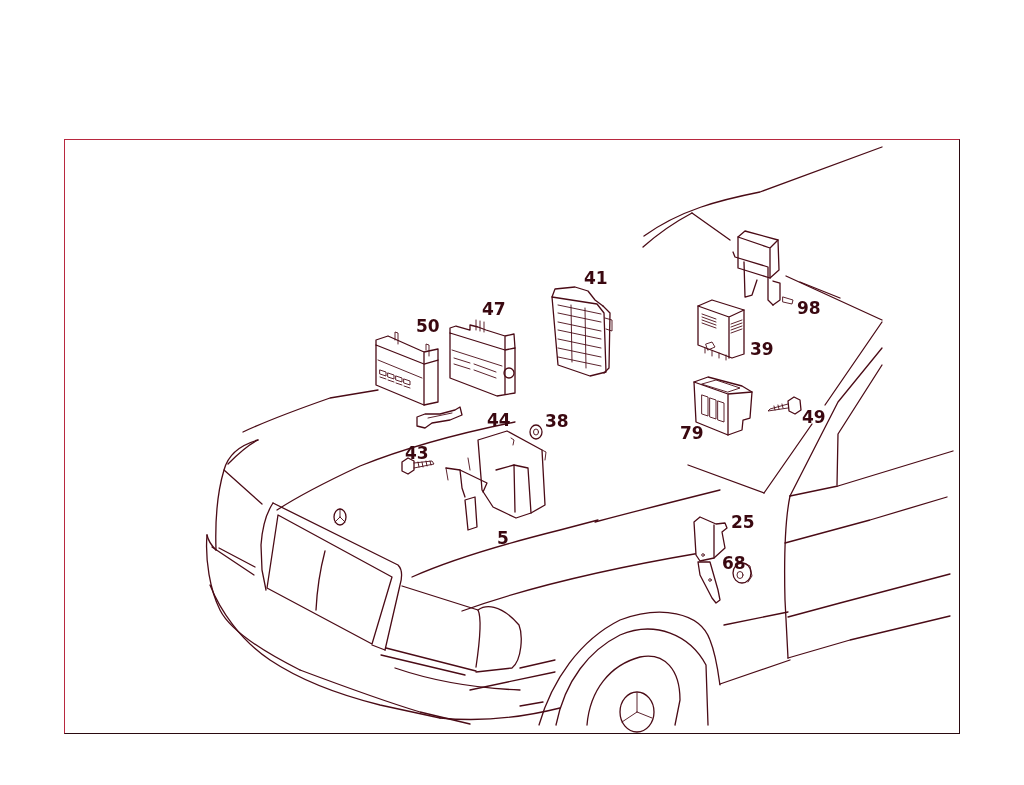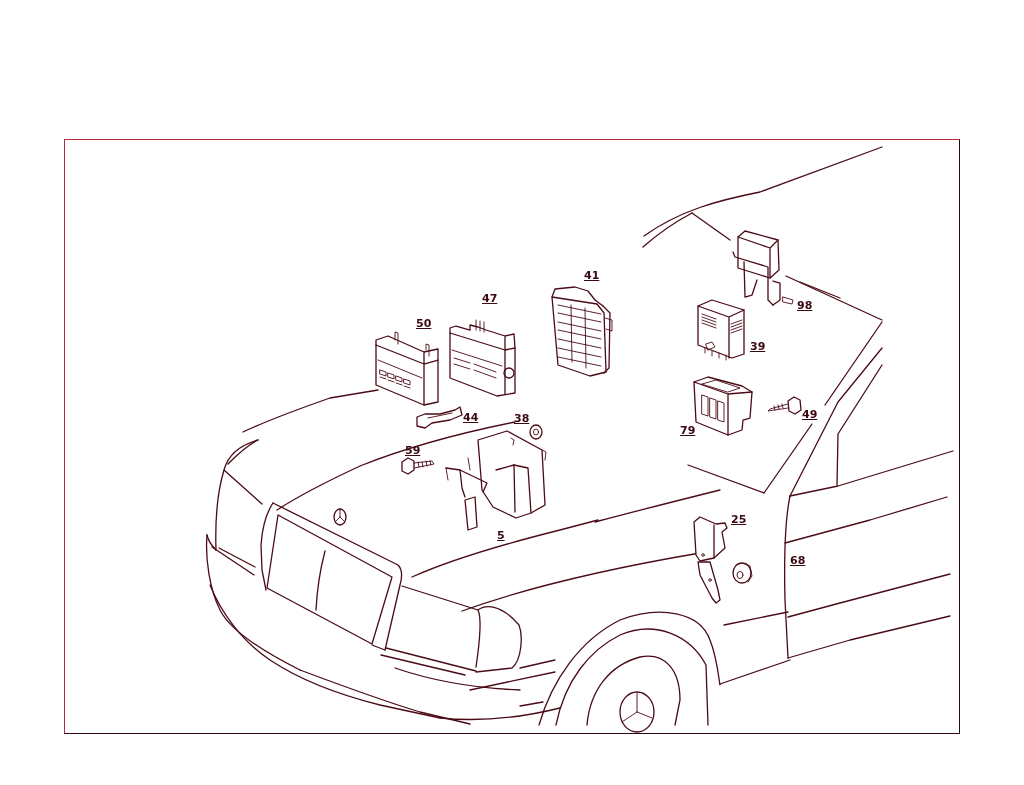--- a/index.html
+++ b/index.html
@@ -5,22 +5,22 @@
     html, body { margin: 0; padding: 0; background: #ffffff; }
     body { width: 1024px; height: 785px; position: relative; overflow: hidden;
            font-family: "DejaVu Sans", "Liberation Sans", sans-serif; }
     #frame { position: absolute; left: 64px; top: 139px; width: 896px; height: 595px;
              border: 1.5px solid #2a0a10; border-top-color: #b8283f; border-left-color: #b8283f;
              box-sizing: border-box; background: #ffffff; }
     #art { position: absolute; left: 0; top: 0; width: 1024px; height: 785px; }
     .ln { fill: none; stroke: #4a0b16; stroke-width: 1.3; stroke-linecap: round; stroke-linejoin: round; }
     .lnf { fill: #ffffff; stroke: #4a0b16; stroke-width: 1.3; stroke-linejoin: round; }
     .thin { stroke-width: 0.9; }
-    .callout { position: absolute; font-size: 11px; font-weight: bold; color: #3a0810;
-               line-height: 1; cursor: pointer; text-decoration: underline; }
+    .callout { position: absolute; font-size: 17px; font-weight: bold; color: #3a0810;
+               line-height: 1; cursor: pointer; }
   </style>
 </head>
 <body>
 
 <div id="frame"></div>
 
 <svg id="art" viewBox="0 0 1024 785">
 
   <g>
     <path class="ln" d="M644,236 C680,210 720,200 760,192 L882,147"></path>
@@ -195,24 +195,24 @@
   </g>
 
   <g>
     <ellipse class="lnf" cx="742" cy="573" rx="9" ry="10"></ellipse>
     <ellipse class="ln thin" cx="740" cy="575" rx="3" ry="3.5"></ellipse>
     <path class="ln thin" d="M746,564 L750,566 L752,576 L748,582"></path>
   </g>
 </svg>
 
 <span class="callout" style="left:497px;top:530px">5</span>
-<span class="callout" style="left:405px;top:445px">59</span>
-<span class="callout" style="left:514px;top:413px">38</span>
+<span class="callout" style="left:405px;top:445px">43</span>
+<span class="callout" style="left:545px;top:413px">38</span>
 <span class="callout" style="left:584px;top:270px">41</span>
-<span class="callout" style="left:463px;top:412px">44</span>
-<span class="callout" style="left:482px;top:293px">47</span>
+<span class="callout" style="left:487px;top:412px">44</span>
+<span class="callout" style="left:482px;top:301px">47</span>
 <span class="callout" style="left:416px;top:318px">50</span>
 <span class="callout" style="left:750px;top:341px">39</span>
 <span class="callout" style="left:680px;top:425px">79</span>
 <span class="callout" style="left:731px;top:514px">25</span>
 <span class="callout" style="left:802px;top:409px">49</span>
-<span class="callout" style="left:790px;top:555px">68</span>
+<span class="callout" style="left:722px;top:555px">68</span>
 <span class="callout" style="left:797px;top:300px">98</span>
 
 </body></html>

